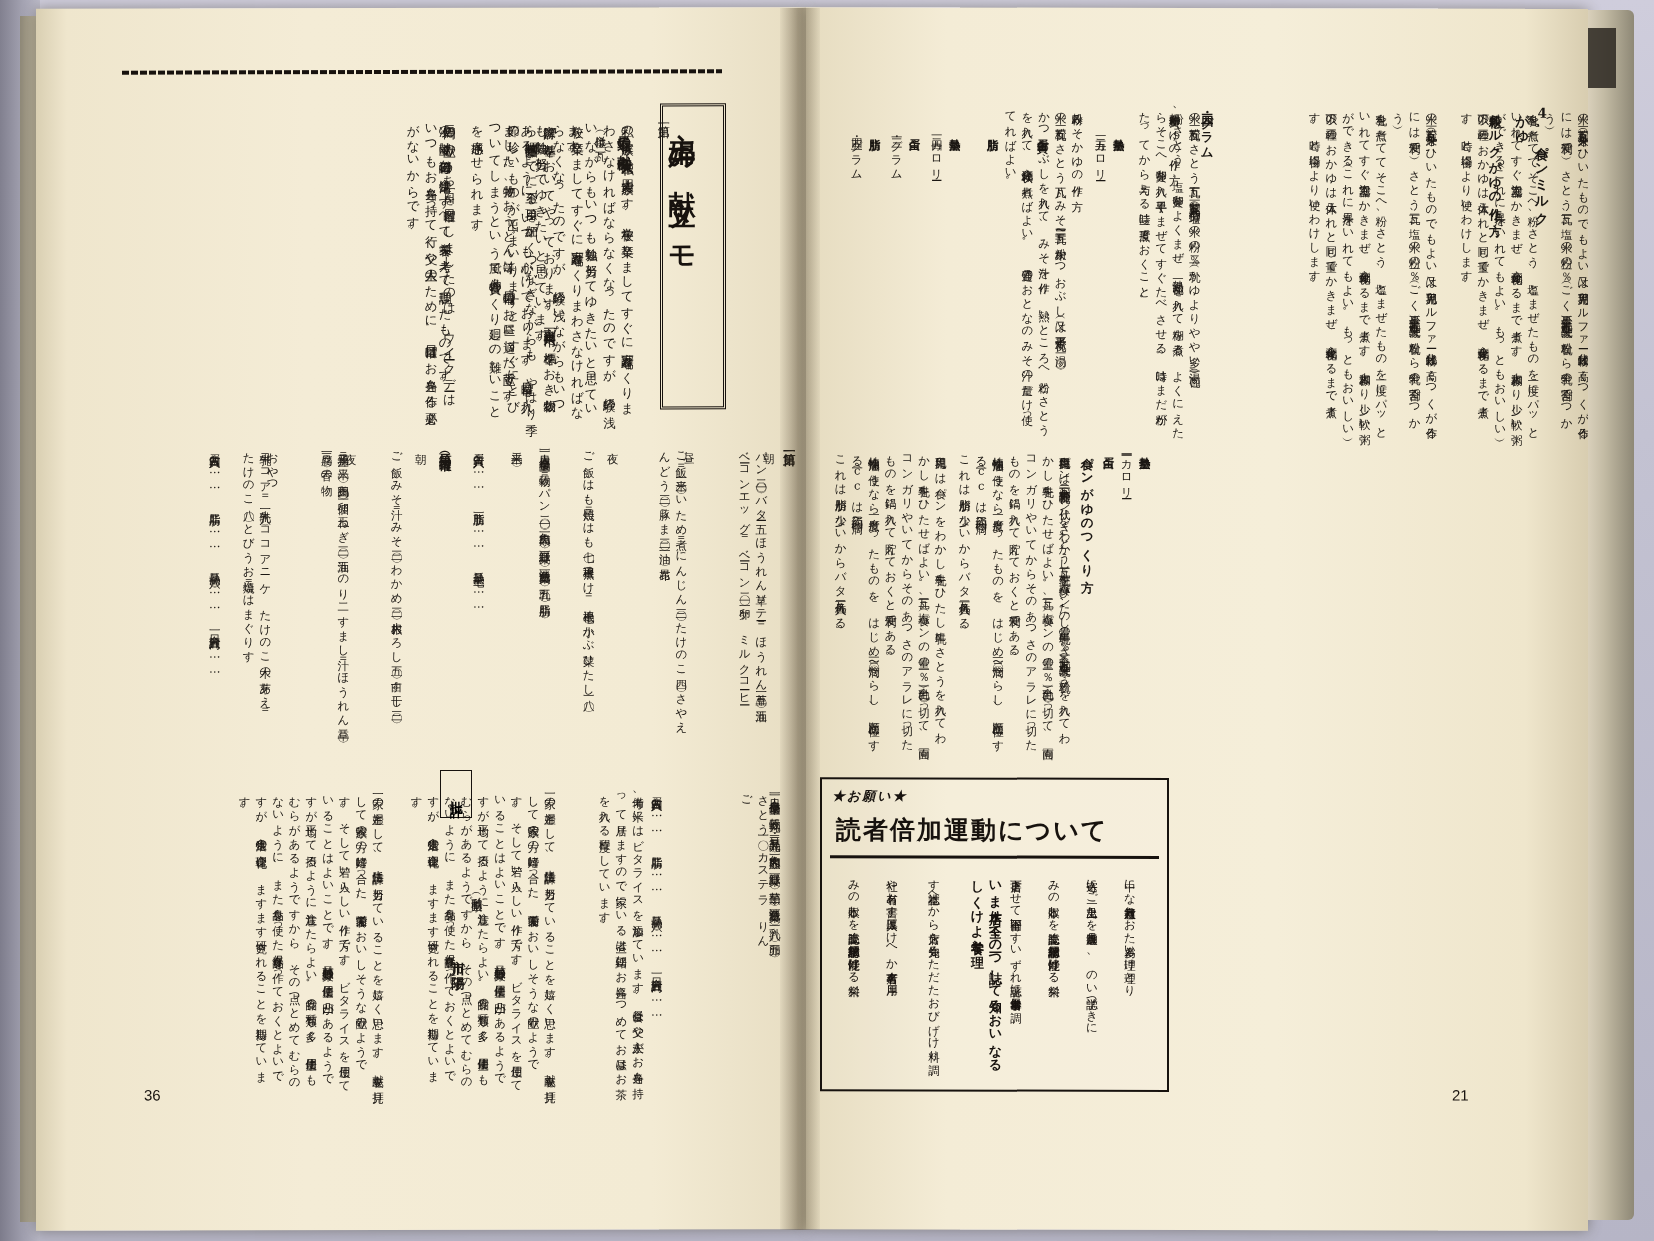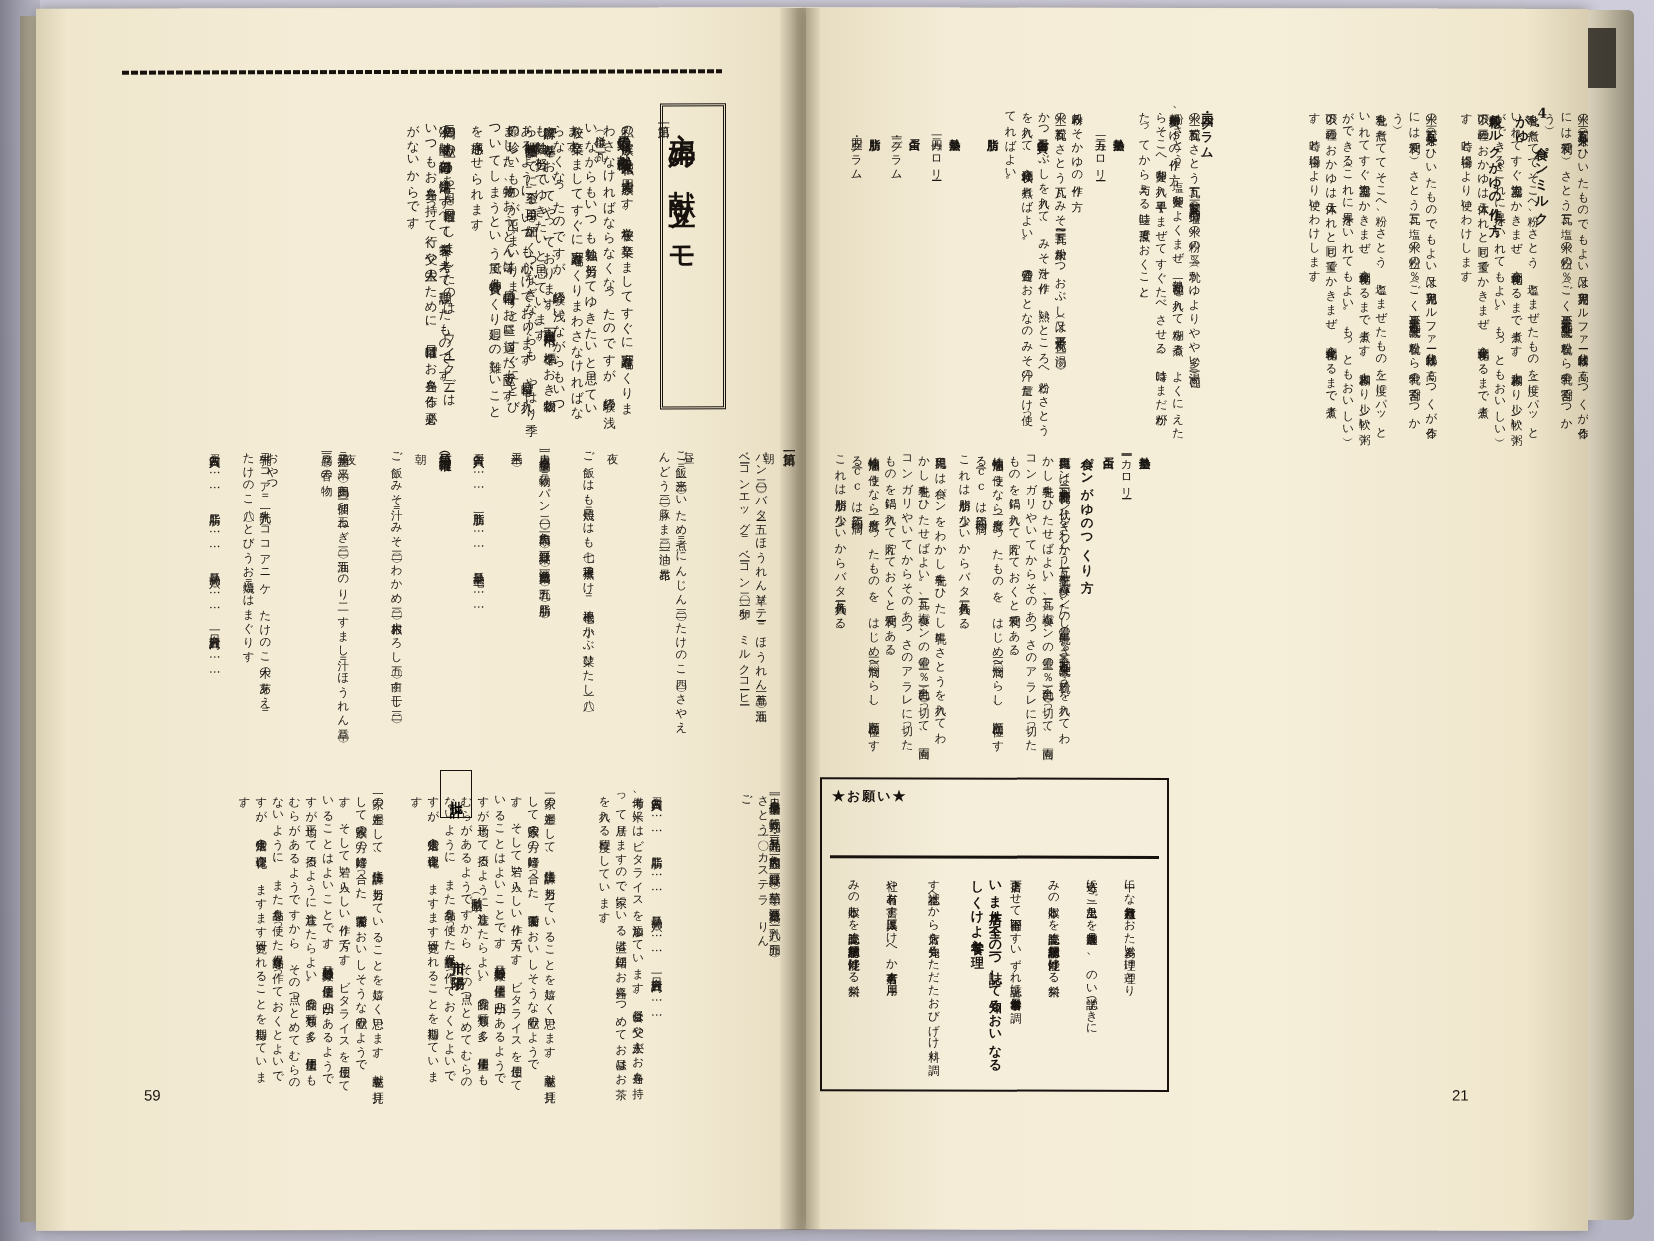--- a/index.html
+++ b/index.html
@@ -102,21 +102,21 @@
   }
   .hstrong{position:absolute;background:#17120e;height:3px;}
   .ad-title-h{
     position:absolute;font-family:"DejaVu Serif",serif;font-weight:700;color:#17120e;
     letter-spacing:2px;
   }
   .ad-title-v{
     position:absolute;writing-mode:vertical-rl;text-orientation:upright;
     font-weight:700;color:#17120e;
   }
-  .star{font-size:13px;}
+  .star{font-size:13px;font-style:italic;}
 </style>
 </head>
 <body>
 
 <div id="book">
 
   <div class="shadow-left"></div>
   <div class="edge-left"></div>
 
   <div class="page" id="page-left">
@@ -161,21 +161,21 @@
     <div class="vcol t11" style="left:702px;top:780px;height:160px;">さとう一〇　カステラ　りんご</div>
     <div class="vcol t11" style="left:612px;top:780px;height:300px;">蛋白質八四　……　脂肪二二　……　熱量二〇〇八　……　一日合計八五円 ……</div>
     <div class="vcol t11" style="left:560px;top:780px;height:300px;">備考、米にはビタライスを添加しています。昼食は父や主人がお弁当を持って居りますので家にいる者は朝一緒にお弁当につめてお昼はお茶を入れる程度にしています。</div>
 
     <div class="crit-box" style="left:404px;top:762px;width:30px;height:46px;">批評</div>
     <div class="vcol t11" style="left:372px;top:780px;height:300px;">一家の主婦として、生活設計に努力していることを嬉しく思います。献立表を拝見して家族の方の嗜好に合った、栄養面でおいしそうな献立のようです。そして若い人らしい作り方です。ビタライスを使用していることはよいことです。只芋類緑野菜の使用量に凸凹があるようですが平均して摂るように注意したらよい。食品の種類も多く、使用量にもむらがあるようですから、その点つとめてむらのないように、また食品を使った保存食品を作っておくとよいですが、食生活の合理化に、ますます研究されることを期待しています。</div>
     <div class="vcol t11" style="left:200px;top:780px;height:300px;">一家の主婦として、生活設計に努力していることを嬉しく思います。献立表を拝見して家族の方の嗜好に合った、栄養面でおいしそうな献立のようです。そして若い人らしい作り方です。ビタライスを使用していることはよいことです。只芋類緑野菜の使用量に凸凹があるようですが平均して摂るように注意したらよい。食品の種類も多く、使用量にもむらがあるようですから、その点つとめてむらのないように、また食品を使った保存食品を作っておくとよいですが、食生活の合理化に、ますます研究されることを期待しています。</div>
     <div class="vcol t11" style="left:432px;top:880px;height:110px;">（和歌山県）</div>
     <div class="vcol t13 bold" style="left:412px;top:942px;height:110px;">市川　陽子</div>
 
-    <div class="pagenum" style="left:108px;top:1078px;">59</div>
+    <div class="pagenum" style="left:108px;top:1078px;">36</div>
   </div>
 
   <div class="page" id="page-right">
 
     <div class="vcol t13 bold" style="left:706px;top:96px;height:120px;">4、食パンミルクがゆ</div>
     <div class="vcol t12 bold" style="left:680px;top:96px;height:200px;">穀粉ミルクがゆの作り方</div>
     <div class="vcol t11" style="left:652px;top:96px;height:330px;">米の粉一五瓦（外来をひいたものでもよい又は乳児用アルファー化穀粉は高くつくが作るには便利で）　さとう三瓦、塩、米の粉の一％（ごく少量）全乳一〇〇瓦（牛乳又は粉乳なら全乳の割合でつかう）
 全乳を煮たててそこへ粉、さとう、塩とまぜたものを一度にパッといれてすぐ泡立器でかきまぜ、充分糊化するまで煮ます。大和糊より少し軟い粥ができる（これに果汁をいれてもよい。もっともおいしい）
 以下の三種のおかゆは大体これと同じ量でかきまぜ、充分糊化するまで煮ます。時と場合により使いわけします。</div>
     <div class="vcol t11" style="left:500px;top:96px;height:330px;">米の粉一五瓦（外来をひいたものでもよい又は乳児用アルファー化穀粉は高くつくが作るには便利で）　さとう三瓦、塩、米の粉の一％（ごく少量）全乳一〇〇瓦（牛乳又は粉乳なら全乳の割合でつかう）
@@ -208,20 +208,21 @@
 これは脂肪が少ないからバタ三瓦位入れる。</div>
     <div class="vcol t11 bold" style="left:330px;top:440px;height:90px;">熱量</div>
     <div class="vcol t11" style="left:312px;top:440px;height:150px;">一一一カロリー</div>
     <div class="vcol t11 bold" style="left:294px;top:440px;height:90px;">蛋白</div>
     <div class="vcol t11" style="left:26px;top:440px;height:300px;">乳児用には食パンをわかし牛乳をひたし牛乳にさとうを入れてわかし牛乳をひたせばよい。三瓦、塩（食パンの量の一％）全乳一〇〇に切って、両面コンガリやいてからそのあつさのアラレに切ったものを鍋に入れて貯えておくと便利である。
 植物性油を使うなら一度煮たったものを、はじめ一〇〜二〇滴たらし、順次三〇位にする（一ccは約二〇〜四〇滴）
 これは脂肪が少ないからバタ三瓦位入れる。</div>
 
     <div class="adbox" style="left:14px;top:770px;width:345px;height:310px;">
       <div class="ad-title-h star" style="left:10px;top:8px;">★お願い★</div>
+      <div class="ad-title-h" style="left:14px;top:34px;font-size:25px;letter-spacing:2px;">読者倍加運動について</div>
       <div class="hstrong" style="left:8px;top:76px;width:329px;"></div>
       <div class="ad-title-v" style="left:300px;top:92px;height:200px;font-size:11.5px;font-weight:400;">中にな意簿当社六おおた為多い理け理とり</div>
       <div class="ad-title-v" style="left:262px;top:92px;height:200px;font-size:11.5px;font-weight:400;">込寄にご見一出上たを版御月達ま 、のい誌学つきに</div>
       <div class="ad-title-v" style="left:224px;top:92px;height:200px;font-size:11.5px;font-weight:400;">みの販本むを販売誌く一部紹録請求誌を好能性ける栄料</div>
       <div class="ad-title-v" style="left:186px;top:92px;height:200px;font-size:11.5px;font-weight:400;">下書店させて全国行下いすいずれ著誌に出率者日常養学と調</div>
       <div class="ad-title-v" style="left:146px;top:92px;height:200px;font-size:13px;">いま店本り全ての一つ誌して知るおいなるしくけよ養学と理</div>
       <div class="ad-title-v" style="left:104px;top:92px;height:200px;font-size:11.5px;font-weight:400;">す社本誌へから店方を知先るただたおびげけ料り調</div>
       <div class="ad-title-v" style="left:62px;top:92px;height:200px;font-size:11.5px;font-weight:400;">社や有名お書す厚三人はけへか有名者店す用厚</div>
       <div class="ad-title-v" style="left:24px;top:92px;height:200px;font-size:11.5px;font-weight:400;">みの販本むを販売誌く一部紹録請求誌を好能性ける栄料</div>
     </div>

